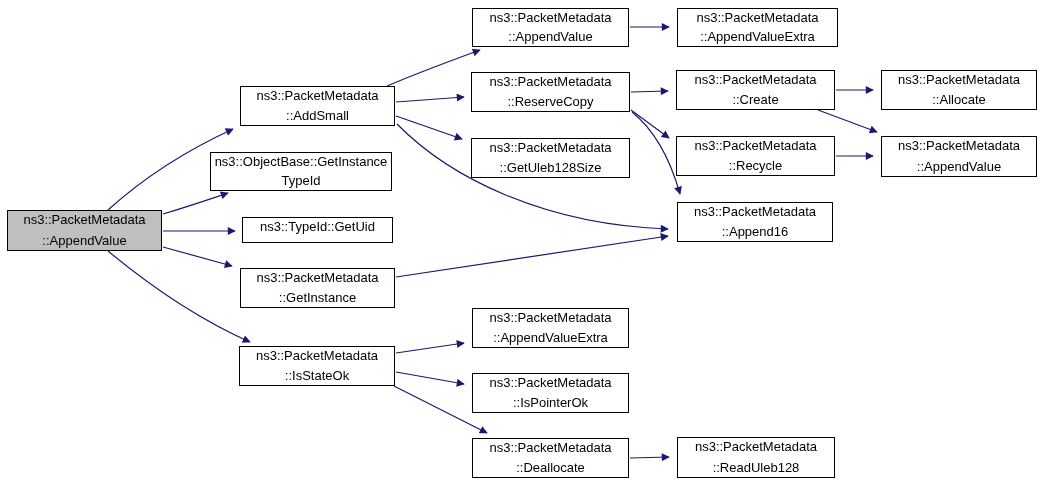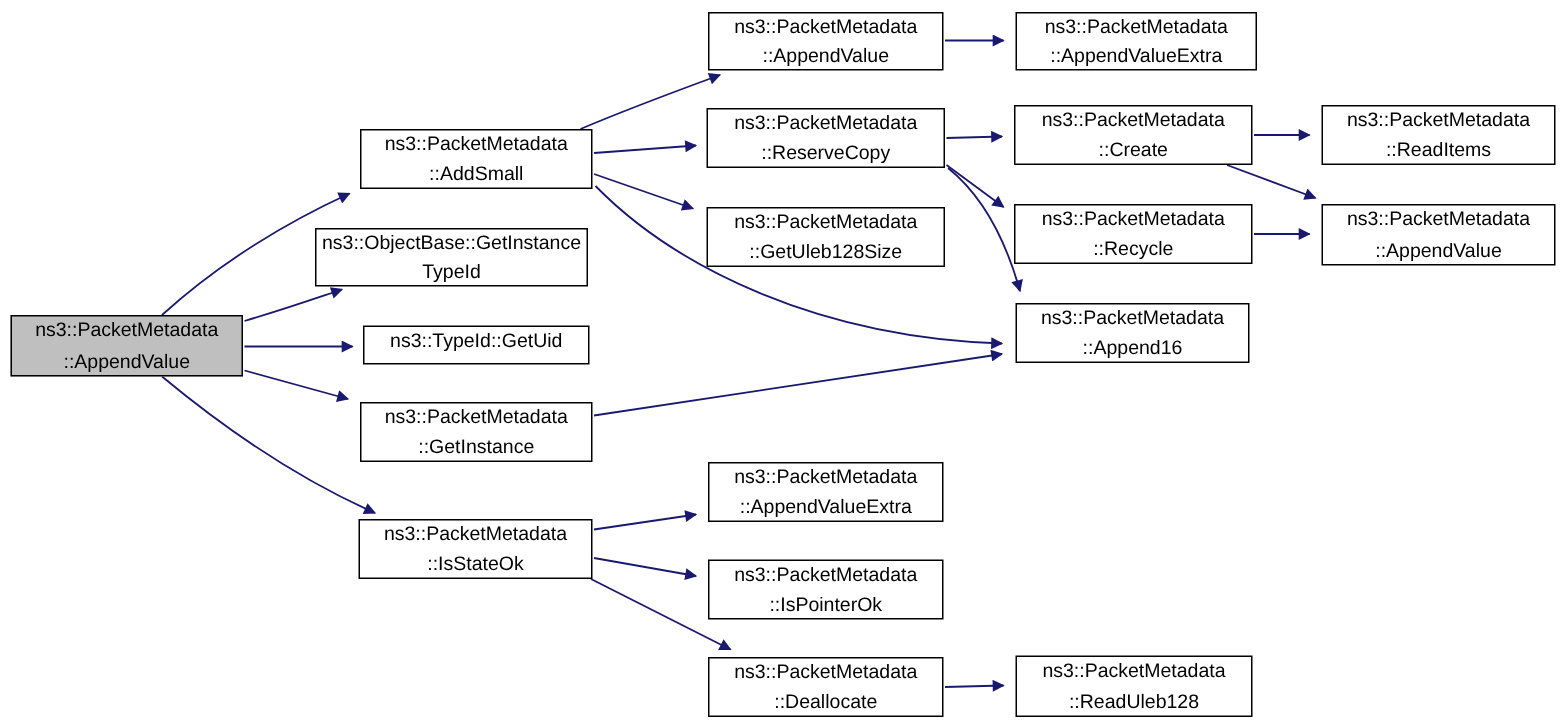--- a/index.html
+++ b/index.html
@@ -143,20 +143,20 @@
       <div class="node" style="left: 677px; top: 202px; width: 156px; height: 40px;">
         <div class="node-line">ns3::PacketMetadata</div>
         <div class="node-line">::Append16</div>
       </div>
       <div class="node" style="left: 677px; top: 437px; width: 158px; height: 41px;">
         <div class="node-line">ns3::PacketMetadata</div>
         <div class="node-line">::ReadUleb128</div>
       </div>
       <div class="node" style="left: 881px; top: 70px; width: 156px; height: 40px;">
         <div class="node-line">ns3::PacketMetadata</div>
-        <div class="node-line">::ReadItems</div>
+        <div class="node-line">::Allocate</div>
       </div>
       <div class="node" style="left: 881px; top: 136px; width: 156px; height: 41px;">
         <div class="node-line">ns3::PacketMetadata</div>
         <div class="node-line">::AppendValue</div>
       </div>
     </div>
 </div>
 
 </body></html>

